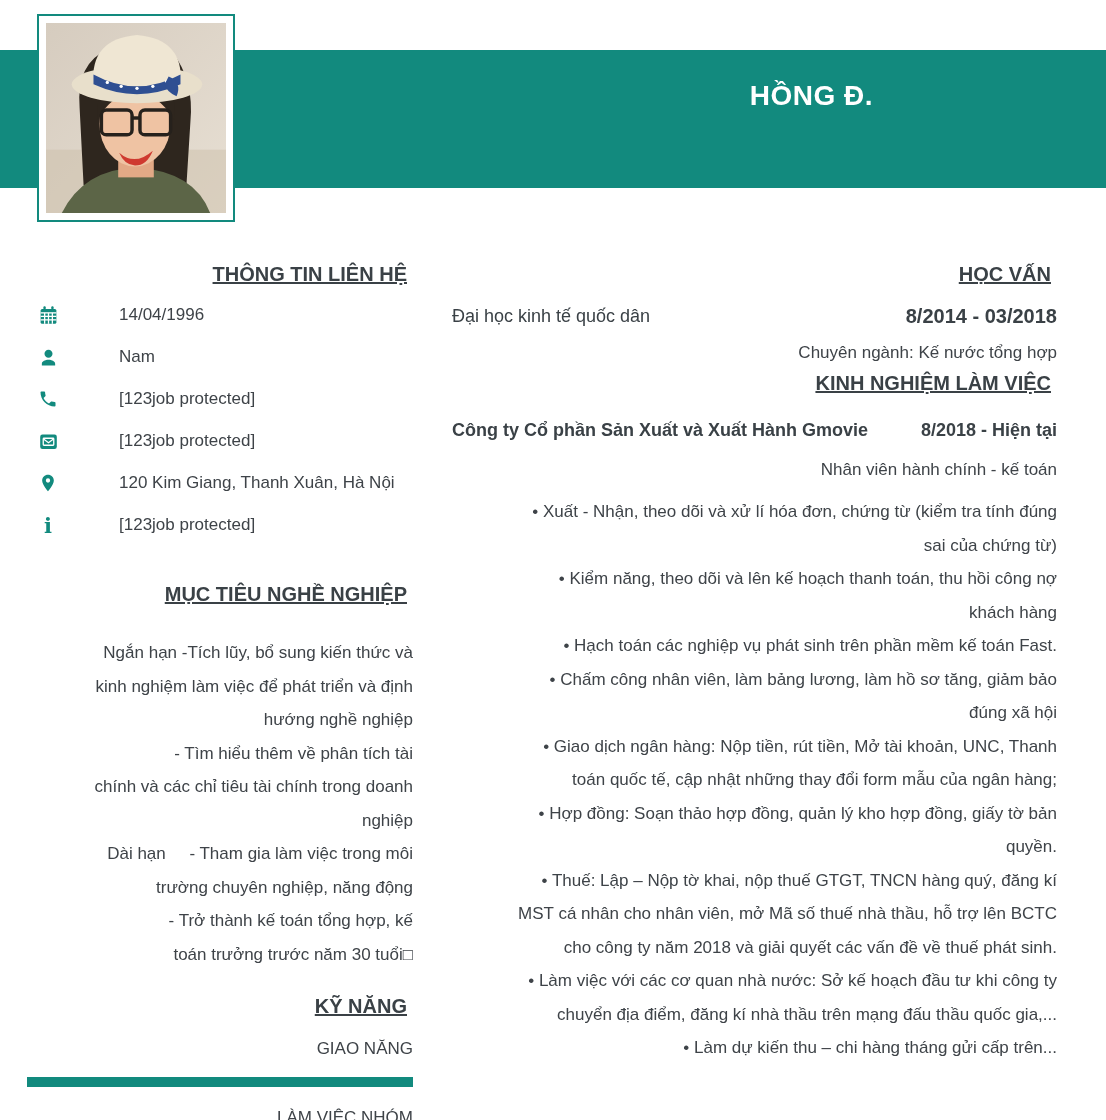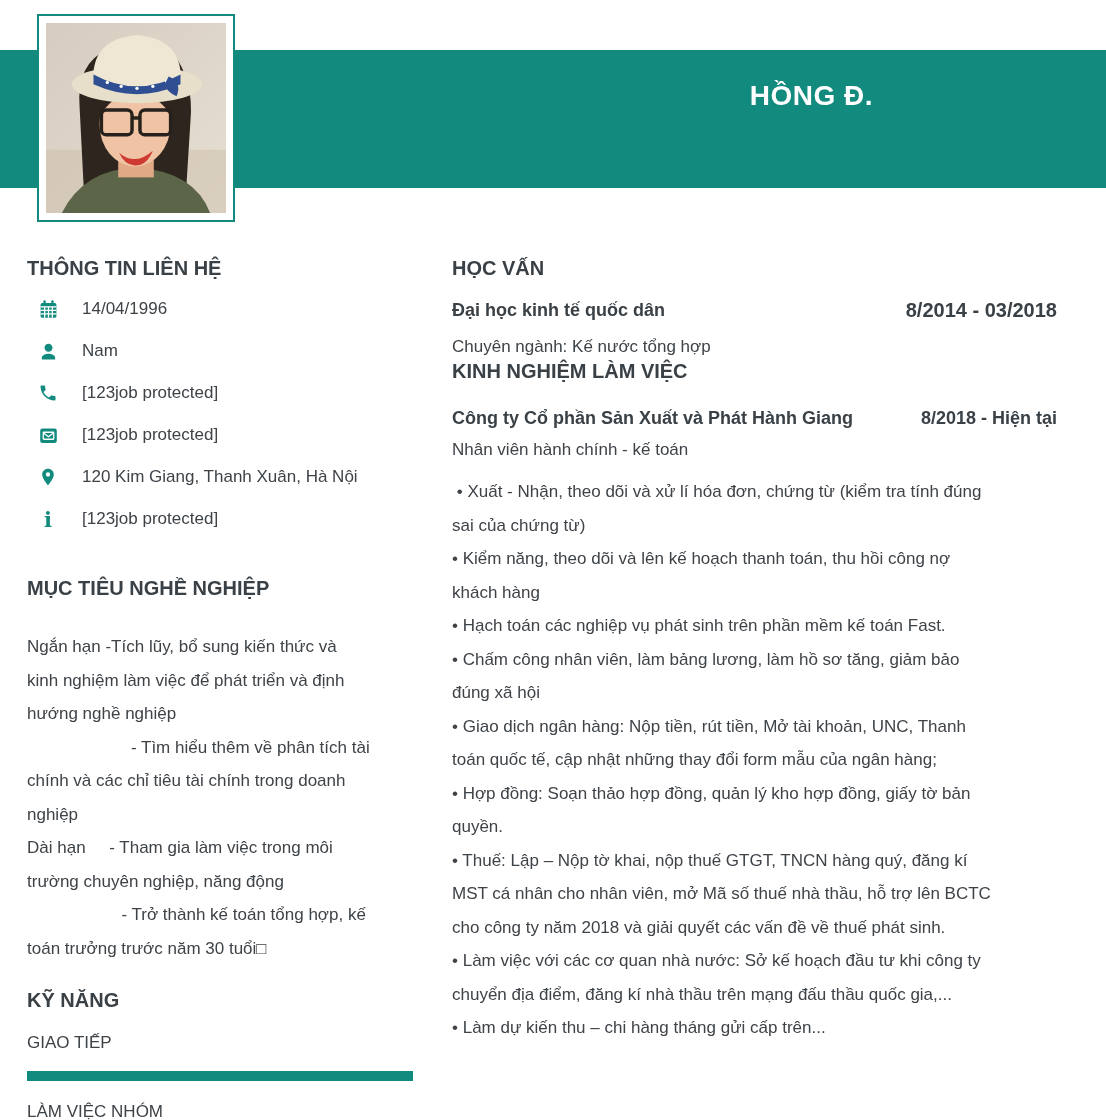--- a/index.html
+++ b/index.html
@@ -7,46 +7,47 @@
     --heading:#3a4146;
     --text:#3e4348;
   }
   *{box-sizing:border-box;}
   html,body{margin:0;padding:0;}
   body{
     width:1106px;height:1120px;overflow:hidden;background:#ffffff;
     font-family:"Liberation Sans","DejaVu Sans",sans-serif;
     color:var(--text);
   }
-  .page{position:relative;width:916px;height:1120px;}
+  .page{position:relative;width:916px;height:1120px;text-align:right;}
 
   
   .band{position:absolute;left:0;top:50px;width:1106px;height:138px;background:var(--teal);}
   .name{
     position:absolute;top:80px;right:43px;
     color:#ffffff;font-size:28px;font-weight:bold;letter-spacing:.5px;
   }
 
   
   .photo-frame{
     position:absolute;left:37px;top:14px;width:198px;height:208px;
     background:#ffffff;border:2px solid var(--teal);padding:7px;
   }
   .photo-frame svg{display:block;width:100%;height:100%;}
 
   
   h2.sec{
-    margin:0;font-size:20px;line-height:24px;font-weight:bold;
+    margin:6px;font-size:20px;line-height:24px;font-weight:bold;
     color:var(--heading);
+    text-decoration:underline;
   }
 
   
   .contact-sec{position:absolute;left:27px;top:256px;width:386px;}
   .contact-list{margin-top:8px;}
-  .contact-row{display:flex;align-items:center;height:42px;padding-left:9px;}
+  .contact-row{display:flex;align-items:center;height:42px;padding-left:9px;gap:37px;}
   .cicon{
     width:24px;display:flex;justify-content:center;align-items:center;
     color:var(--teal);flex:0 0 24px;margin-right:22px;
   }
   .cicon svg{display:block;}
   .serif-i{font-family:"DejaVu Serif","Liberation Serif",serif;font-weight:bold;font-size:21px;line-height:1;color:var(--teal);}
   .ctext{font-size:17px;color:var(--text);}
 
   .objective-sec{position:absolute;left:27px;top:576px;width:386px;}
   .objective-text{
@@ -54,28 +55,28 @@
     white-space:pre-wrap;color:var(--text);
   }
 
   .skills-sec{position:absolute;left:27px;top:988px;width:386px;}
   .skill-label{margin-top:20px;font-size:17px;line-height:22px;color:var(--text);}
   .skill-bar{margin-top:17px;height:10px;width:100%;background:var(--teal);}
 
   
   .right-col{position:absolute;left:452px;top:256px;width:605px;}
   .edu-row{display:flex;justify-content:space-between;align-items:flex-start;margin-top:18px;}
-  .bold-entry{font-size:18px;font-weight:bold;line-height:24px;color:var(--heading);}
+  .bold-entry{font-size:18px;font-weight:normal;line-height:24px;color:var(--heading);}
   .period{font-size:20px;font-weight:bold;line-height:24px;color:var(--heading);white-space:nowrap;}
   .edu-major{margin-top:13px;font-size:17px;line-height:24px;}
   .exp-head{margin-top:44px;}
   .exp-row{display:flex;justify-content:space-between;align-items:flex-start;margin-top:18px;}
   .exp-company{font-size:18px;font-weight:bold;line-height:34px;color:var(--heading);max-width:430px;}
   .exp-period{font-size:18px;font-weight:bold;line-height:34px;color:var(--heading);white-space:nowrap;}
-  .exp-role{margin-top:2px;font-size:17px;line-height:26px;}
+  .exp-role{margin-top:10px;font-size:17px;line-height:26px;}
   .exp-bullets{margin-top:12px;}
   .bullet{font-size:17px;line-height:33.5px;white-space:pre-wrap;}
 </style>
 </head>
 <body>
 
 <div class="page">
 
   <div class="band"></div>
 
@@ -198,42 +199,42 @@
 trường chuyên nghiệp, năng động
                     - Trở thành kế toán tổng hợp, kế
 toán trưởng trước năm 30 tuổi□</div>
   </section>
 
   <section class="skills-sec">
     <h2 class="sec">KỸ NĂNG</h2>
     <div>
 
         <div class="skill">
-          <div class="skill-label">GIAO TIẾP</div>
+          <div class="skill-label">GIAO NĂNG</div>
           <div class="skill-bar"></div>
         </div>
 
         <div class="skill">
           <div class="skill-label">LÀM VIỆC NHÓM</div>
 
         </div>
       </div>
   </section>
 
   <section class="right-col">
     <h2 class="sec">HỌC VẤN</h2>
     <div class="edu-row">
       <div class="bold-entry">Đại học kinh tế quốc dân</div>
       <div class="period">8/2014 - 03/2018</div>
     </div>
     <div class="edu-major">Chuyên ngành: Kế nước tổng hợp</div>
 
     <h2 class="sec exp-head">KINH NGHIỆM LÀM VIỆC</h2>
     <div class="exp-row">
-      <div class="exp-company">Công ty Cổ phần Sản Xuất và Phát Hành Giang</div>
+      <div class="exp-company">Công ty Cổ phần Sản Xuất và Xuất Hành Gmovie</div>
       <div class="exp-period">8/2018 - Hiện tại</div>
     </div>
     <div class="exp-role">Nhân viên hành chính - kế toán</div>
     <div class="exp-bullets">
 
         <div class="bullet"> • Xuất - Nhận, theo dõi và xử lí hóa đơn, chứng từ (kiểm tra tính đúng
 sai của chứng từ)</div>
 
         <div class="bullet">• Kiểm năng, theo dõi và lên kế hoạch thanh toán, thu hồi công nợ
 khách hàng</div>

